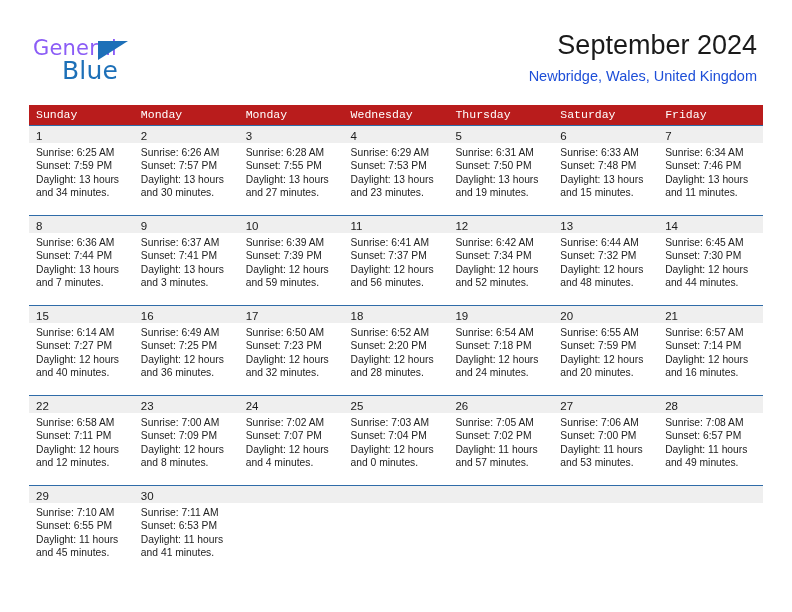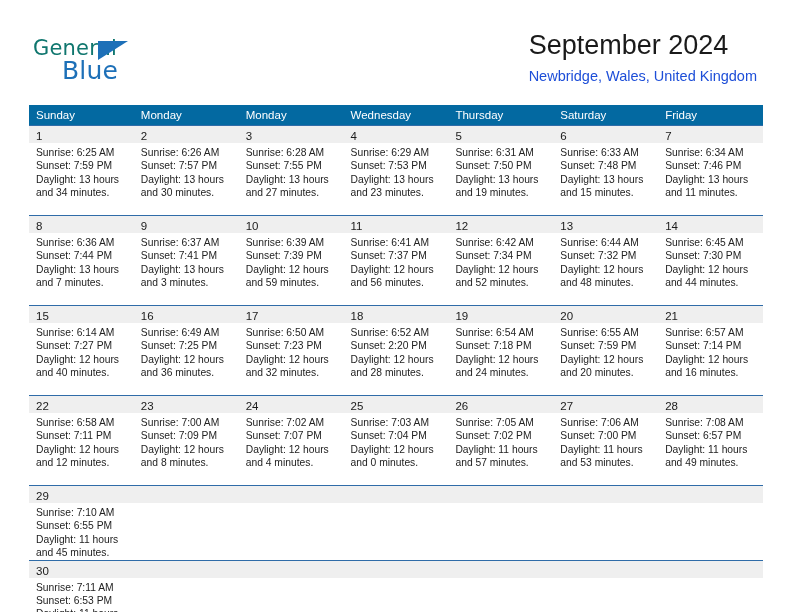--- a/index.html
+++ b/index.html
@@ -35,21 +35,21 @@
     top: 36px;
     width: 190px;
     height: 50px;
   }
   .logo-general {
     position: absolute;
     left: 0;
     top: 0;
     font-size: 21px;
     letter-spacing: 0.2px;
-    color: #0f766e;
+    color: #8b5cf6;
     font-family: "DejaVu Sans", sans-serif;
   }
   .logo-blue {
     position: absolute;
     left: 29px;
     top: 20px;
     font-size: 25px;
     letter-spacing: 0.2px;
     color: #1d70b8;
     font-family: "DejaVu Sans", sans-serif;
@@ -61,20 +61,21 @@
     width: 0;
     height: 0;
     border-left: 30px solid #1d70b8;
     border-bottom: 19px solid transparent;
   }
 
   .title-block {
     position: absolute;
     right: 35px;
     top: 28px;
+    text-align: right;
   }
   .cal-title {
     font-size: 27px;
     font-weight: normal;
     color: #1a1a1a;
     line-height: 34px;
     white-space: nowrap;
   }
   .cal-subtitle {
     font-size: 14.5px;
@@ -86,40 +87,40 @@
 
   
   .calendar {
     position: absolute;
     left: 29px;
     top: 105px;
     width: 734px;
   }
   .dow-row {
     display: flex;
-    background: #0369a1;
+    background: #b91c1c;
     height: 20px;
+    font-family: Liberation Mono, monospace;
   }
   .dow {
     flex: 1 1 0;
     min-width: 0;
     color: #ffffff;
     font-size: 11.5px;
     line-height: 20px;
     padding-left: 7px;
     box-sizing: border-box;
   }
 
   .week {
     display: flex;
     height: 90px;
   }
   .week-last {
     height: 90px;
-    flex-direction: column;
   }
   .cell {
     flex: 1 1 0;
     min-width: 0;
     box-sizing: border-box;
     border-top: 1px solid #2f6ca8;
     background: #ffffff;
     position: relative;
   }
   .cell-empty .daynum-band {

